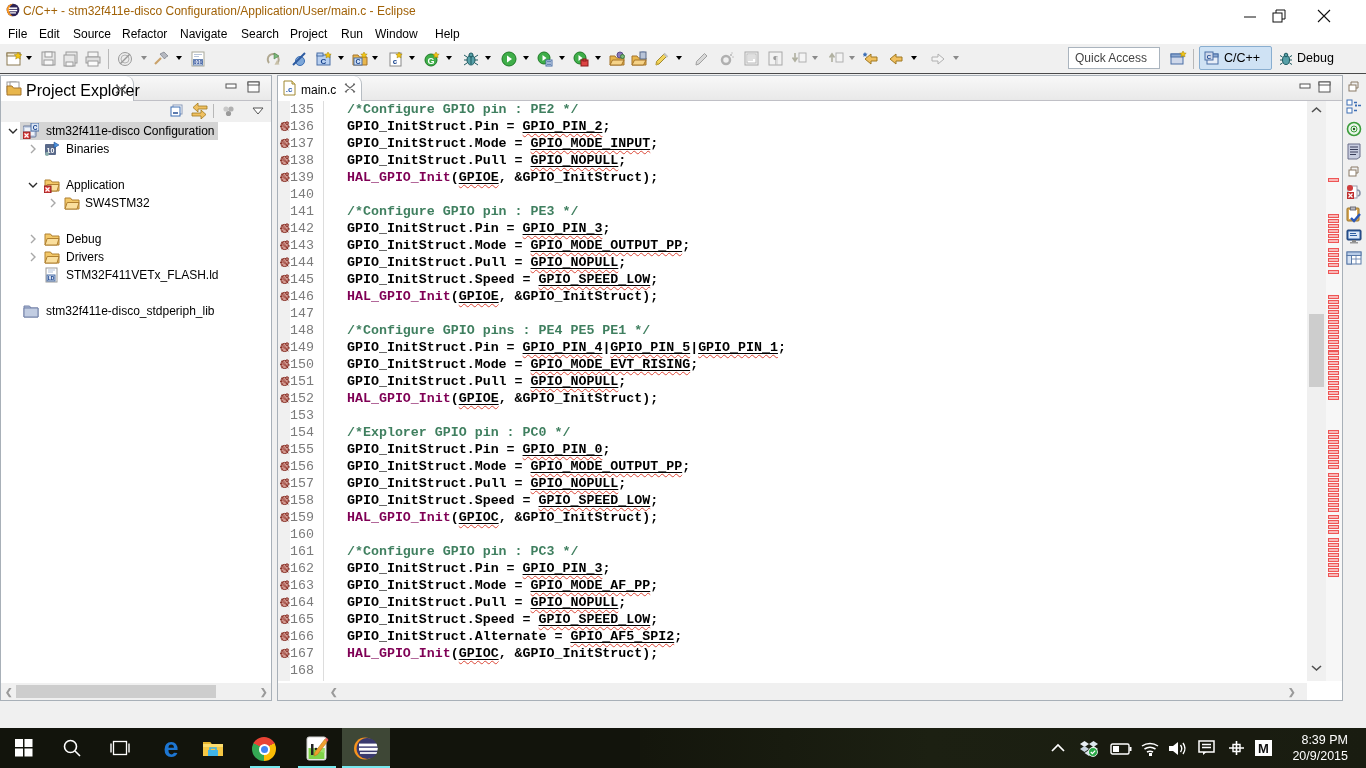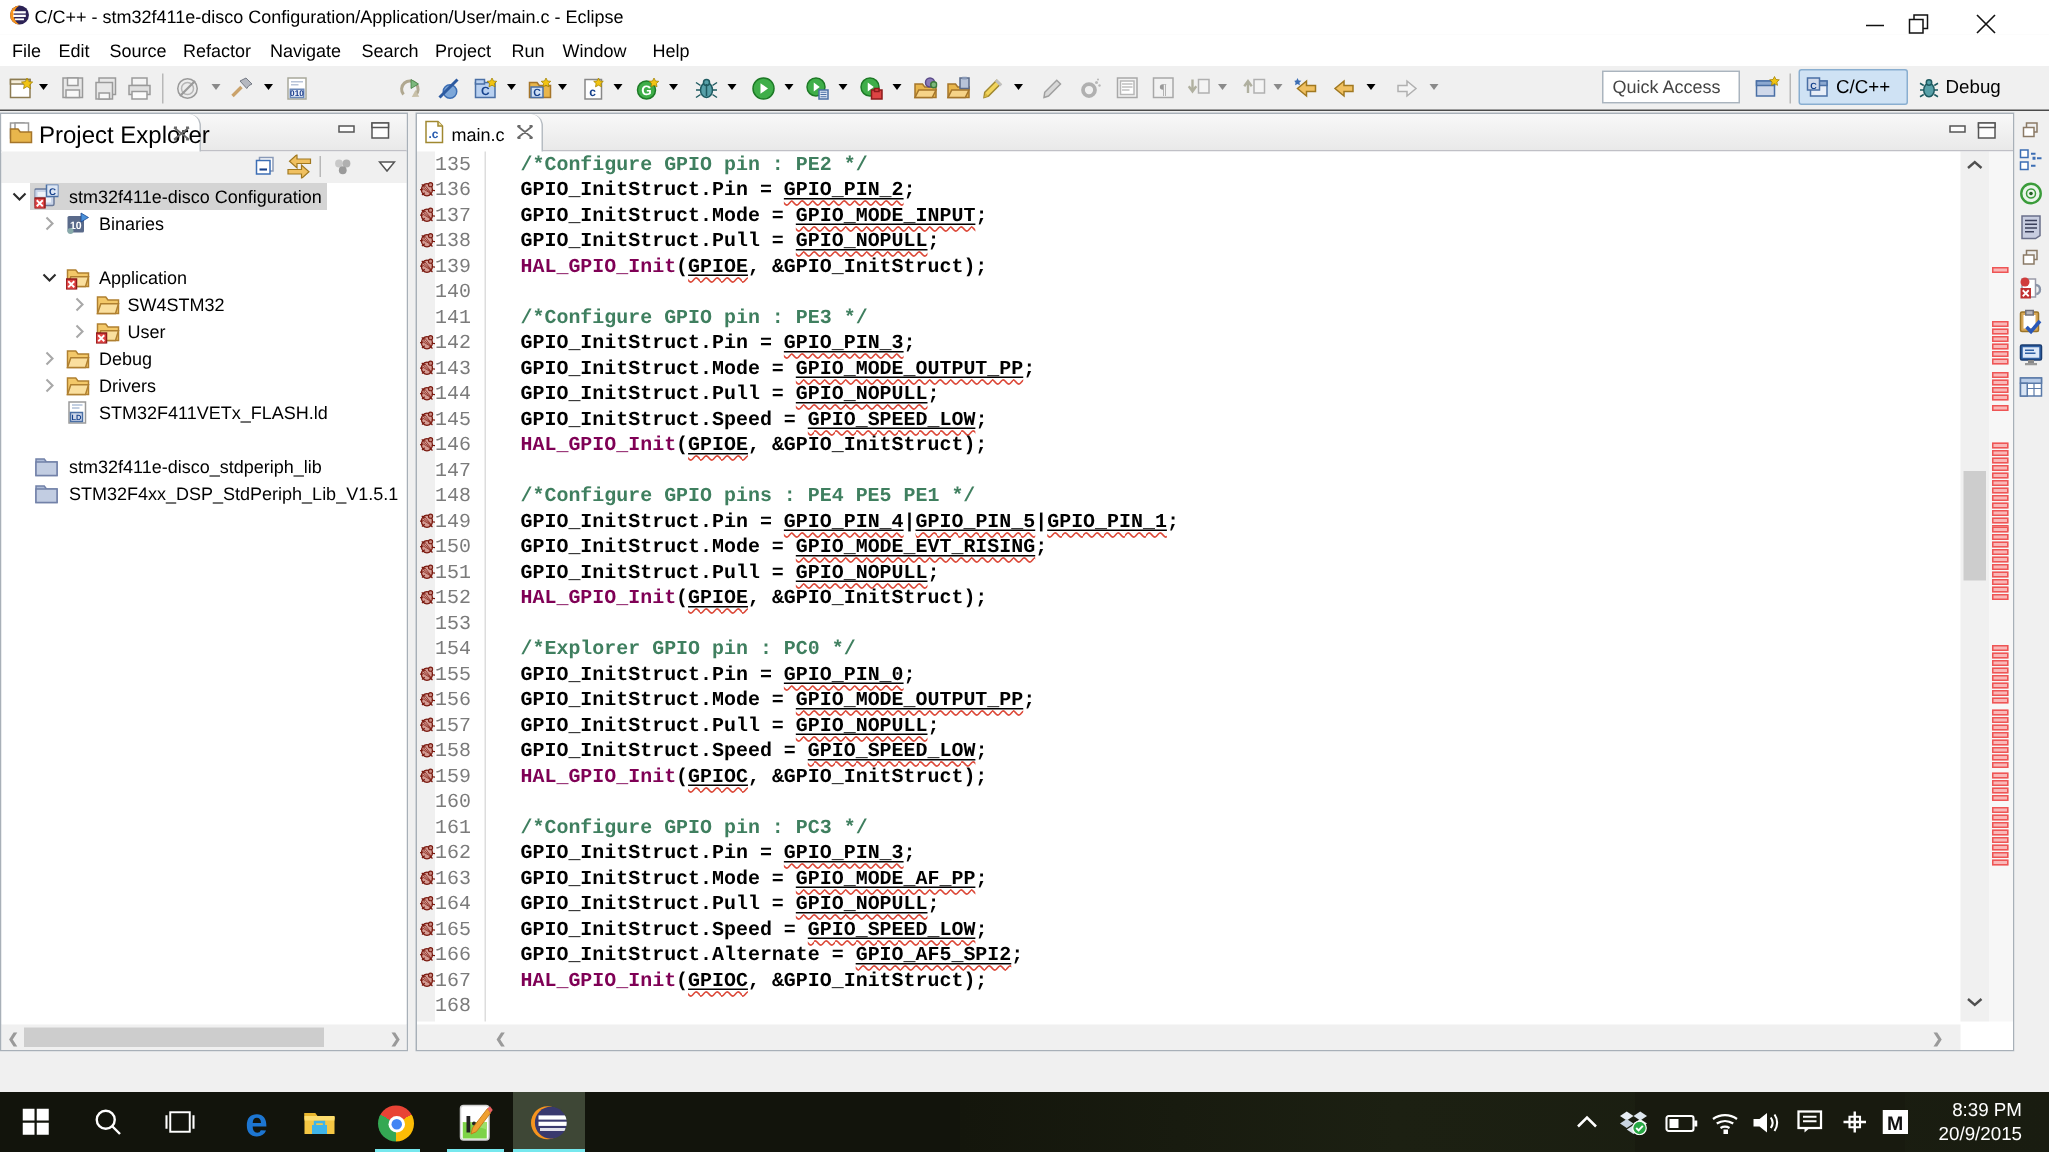--- a/index.html
+++ b/index.html
@@ -1,19 +1,19 @@
 <!DOCTYPE html>
 <html><head><meta charset="utf-8"><style>
 *{margin:0;padding:0;box-sizing:border-box}
 body{width:1366px;height:768px;overflow:hidden;position:relative;background:#f0f0f0;
   font-family:"Liberation Sans",sans-serif;-webkit-font-smoothing:antialiased}
 .abs{position:absolute}
 
 #title{left:0;top:0;width:1366px;height:23px;background:#fff;}
-#title .txt{left:23px;top:4px;font-size:12px;color:#000000}
+#title .txt{left:23px;top:4px;font-size:12px;color:#a16207}
 
 #menu{left:0;top:23px;width:1366px;height:21px;background:#fff;font-size:12px;color:#000}
 #menu span{position:absolute;top:4px}
 
 #toolbar{left:0;top:44px;width:1366px;height:30px;background:#f0f0f0;border-bottom:1px solid #4a4a4a}
 .tbsep{position:absolute;top:4px;width:1px;height:20px;background:#b8b8b8}
 .dd{position:absolute;width:0;height:0;border-left:3.5px solid transparent;border-right:3.5px solid transparent;border-top:4px solid #000;top:56px}
 .ddg{border-top-color:#8a8a8a}
 
 #qa{left:1068px;top:47px;width:92px;height:22px;background:#fff;border:1px solid #aab4be;font-size:12px;color:#444;padding:3px 0 0 6px}
@@ -359,32 +359,20 @@
     <div class="trow" style="top:72px">
       <svg class="abs" style="left:47px;top:4px" width="10" height="10" viewBox="0 0 10 10">
         <path d="M3 1l4 4-4 4" class="chc"></path>
       </svg>
       <svg class="abs" style="left:63px;top:1px" width="16" height="16" viewBox="0 0 16 16">
         <path d="M1 3h5.5L8 5h7v9H1z" fill="#f3c869" stroke="#b08030"></path>
         <path d="M1 14l2.2-6.5H15L13 14z" fill="#fadf9e" stroke="#b08030"></path>
       </svg>
       <span class="lbl" style="left:84px">SW4STM32</span>
     </div>
-    <div class="trow" style="top:90px">
-      <svg class="abs" style="left:47px;top:4px" width="10" height="10" viewBox="0 0 10 10">
-        <path d="M3 1l4 4-4 4" class="chc"></path>
-      </svg>
-      <svg class="abs" style="left:63px;top:1px" width="16" height="16" viewBox="0 0 16 16">
-        <path d="M1 3h5.5L8 5h7v9H1z" fill="#f3c869" stroke="#b08030"></path>
-        <path d="M1 14l2.2-6.5H15L13 14z" fill="#fadf9e" stroke="#b08030"></path>
-        <rect x="0" y="9" width="7" height="7" fill="#e04444" stroke="#8c1a1a"></rect>
-        <path d="M1.5 10.5l4 4M5.5 10.5l-4 4" stroke="#fff" stroke-width="1.2"></path>
-      </svg>
-      <span class="lbl" style="left:84px">User</span>
-    </div>
     <div class="trow" style="top:108px">
       <svg class="abs" style="left:27px;top:4px" width="10" height="10" viewBox="0 0 10 10">
         <path d="M3 1l4 4-4 4" class="chc"></path>
       </svg>
       <svg class="abs" style="left:43px;top:1px" width="16" height="16" viewBox="0 0 16 16">
         <path d="M1 3h5.5L8 5h7v9H1z" fill="#f3c869" stroke="#b08030"></path>
         <path d="M1 14l2.2-6.5H15L13 14z" fill="#fadf9e" stroke="#b08030"></path>
       </svg>
       <span class="lbl" style="left:65px">Debug</span>
     </div>
@@ -406,27 +394,20 @@
         <text x="7" y="13" font-size="5" text-anchor="middle" fill="#16418c" font-weight="bold" font-family="Liberation Sans">LD</text>
       </svg>
       <span class="lbl" style="left:65px">STM32F411VETx_FLASH.ld</span>
     </div>
     <div class="trow" style="top:180px">
       <svg class="abs" style="left:22px;top:1px" width="16" height="16" viewBox="0 0 16 16">
         <path d="M1 3h5.5L8 5h7v9H1z" fill="#aebcd8" stroke="#7281a8"></path>
         <path d="M1 5h14v9H1z" fill="#c2cde2" stroke="#7281a8"></path>
       </svg>
       <span class="lbl" style="left:45px">stm32f411e-disco_stdperiph_lib</span>
-    </div>
-    <div class="trow" style="top:198px">
-      <svg class="abs" style="left:22px;top:1px" width="16" height="16" viewBox="0 0 16 16">
-        <path d="M1 3h5.5L8 5h7v9H1z" fill="#aebcd8" stroke="#7281a8"></path>
-        <path d="M1 5h14v9H1z" fill="#c2cde2" stroke="#7281a8"></path>
-      </svg>
-      <span class="lbl" style="left:45px">STM32F4xx_DSP_StdPeriph_Lib_V1.5.1</span>
     </div>
   </div>
 <div class="abs" id="lhsb"></div>
 <div class="abs" id="lhthumb"></div>
 <div class="sarr" style="left:5px;top:687px">❮</div>
 <div class="sarr" style="left:260px;top:687px">❯</div>
 <div class="abs" id="epanel"></div>
 <div class="abs" id="ehead"></div>
 <div class="abs" id="etab"></div>
 <svg class="abs" style="left:283px;top:80px" width="13" height="16" viewBox="0 0 13 16">

